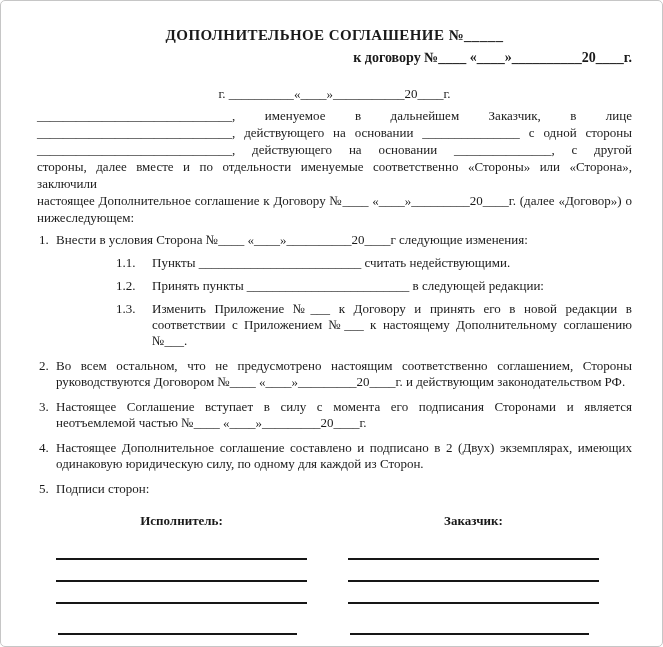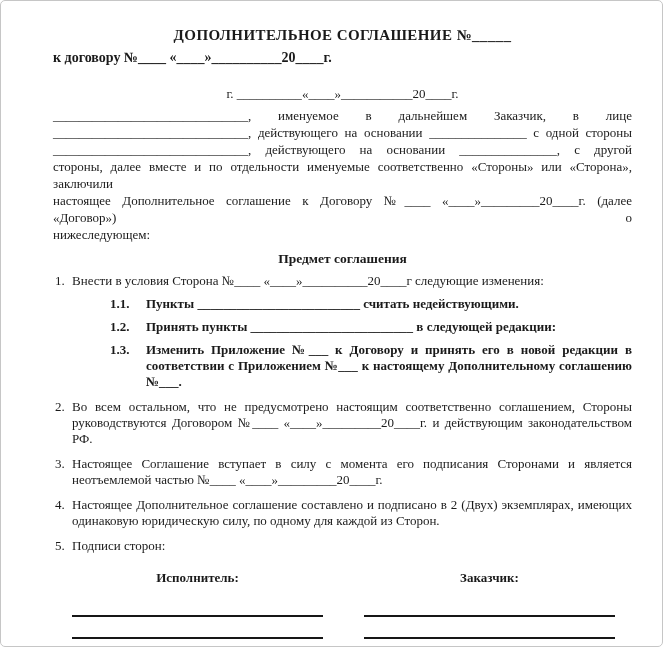--- a/index.html
+++ b/index.html
@@ -2,48 +2,48 @@
 <html><head>
 <meta charset="utf-8">
 <style>
   html, body { margin: 0; padding: 0; background: #ffffff; }
   .page {
     width: 663px; height: 647px;
     box-sizing: border-box;
     background: #ffffff;
     border: 1px solid #c6c6c6;
     border-radius: 5px;
-    padding: 24px 30px 0 52px;
+    padding: 24px 30px 0 36px;
     font-family: "Liberation Serif", serif;
     color: #1a1a1a;
     overflow: hidden;
   }
   .doc-title {
     text-align: center; font-weight: bold;
     font-size: 15px; line-height: 20px; letter-spacing: 0.4px;
   }
   .doc-subtitle {
-    text-align: left; font-weight: bold;
+    text-align: right; font-weight: bold;
     font-size: 14px; line-height: 19px; margin-top: 3px;
   }
   .city-row {
     display: flex; justify-content: center;
     margin-top: 18px; font-size: 13px; line-height: 17px;
   }
   .preamble { margin-top: 5px; font-size: 13px; line-height: 17px; }
   .jline { text-align: justify; text-align-last: justify; }
   .jline.jlast { text-align-last: left; }
   .subject-heading {
     text-align: center; font-weight: bold;
     font-size: 13.5px; line-height: 17px; margin-top: 7px;
   }
   .item { display: flex; font-size: 13px; line-height: 16px; margin: 6px 0 0 2px; }
   .item .num { flex: none; width: 17px; }
   .item .body { flex: 1; text-align: justify; }
-  .item.sub { margin-left: 57px; margin-top: 7px; font-weight: bold; }
+  .item.sub { margin-left: 79px; margin-top: 7px; }
   .item.sub .num { width: 36px; }
   .item.gap { margin-top: 9px; }
   .sig-grid { display: flex; gap: 41px; width: 543px; margin: 15px 0 0 19px; }
   .sig-col { flex: 1; min-width: 0; }
   .sig-heading {
     text-align: center; font-weight: bold;
     font-size: 13px; line-height: 17px;
   }
   .sig-line { height: 20px; border-bottom: 2px solid #161616; }
   .sig-line.first { margin-top: 9px; }
@@ -69,21 +69,20 @@
 
   <div class="preamble">
     <div class="jline">______________________________, именуемое в дальнейшем Заказчик, в лице</div>
     <div class="jline">______________________________, действующего на основании _______________ с одной стороны</div>
     <div class="jline">______________________________, действующего на основании _______________, с другой</div>
     <div class="jline">стороны, далее вместе и по отдельности именуемые соответственно «Стороны» или «Сторона», заключили</div>
     <div class="jline">настоящее Дополнительное соглашение к Договору №____ «____»_________20____г. (далее «Договор») о</div>
     <div class="jline jlast">нижеследующем:</div>
   </div>
 
-  <div class="subject-heading">Предмет соглашения</div>
 
   <div class="item">
     <span class="num">1.</span>
     <span class="body">Внести в условия Сторона №____  «____»__________20____г следующие изменения:</span>
   </div>
   <div class="item sub">
     <span class="num">1.1.</span>
     <span class="body">Пункты _________________________ считать недействующими.</span>
   </div>
   <div class="item sub">

